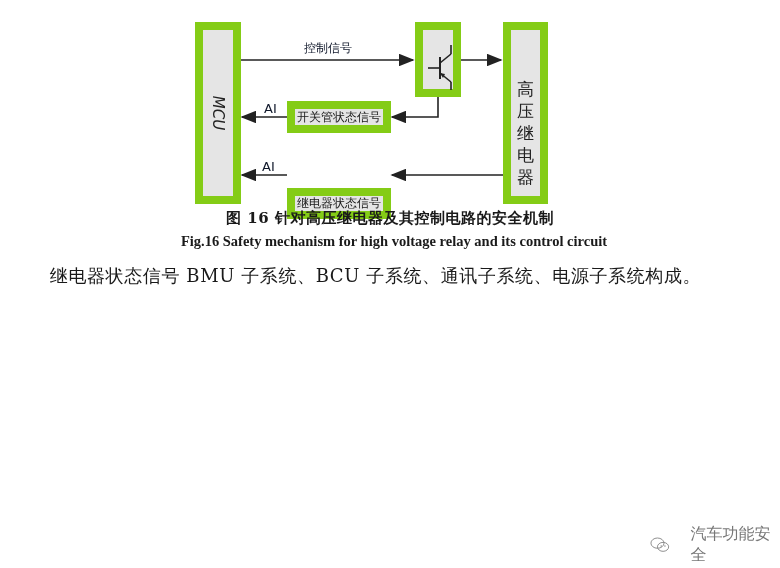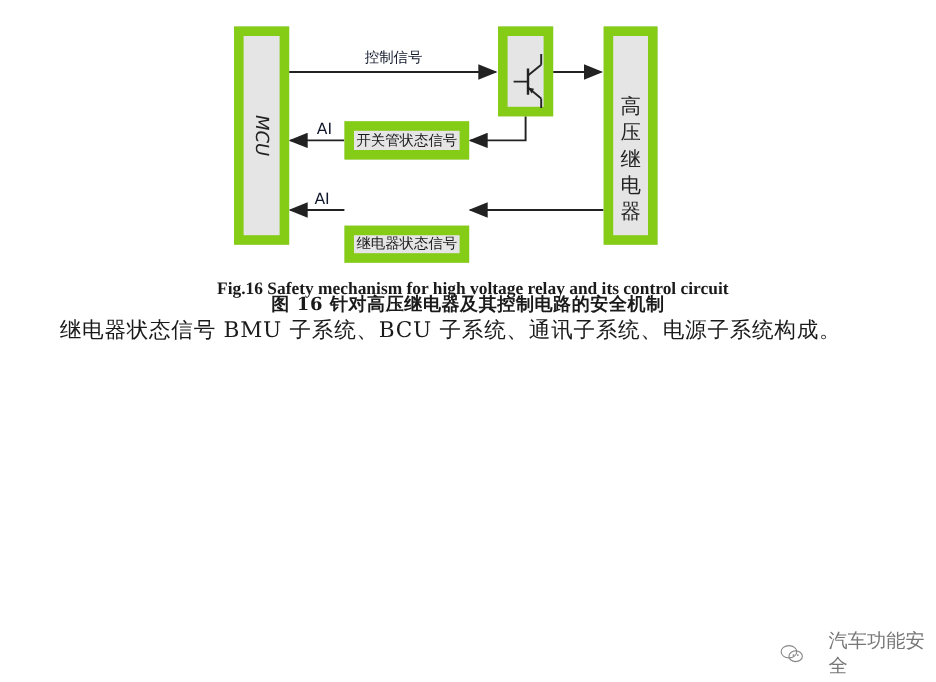--- a/index.html
+++ b/index.html
@@ -17,21 +17,21 @@
   .relay-text {
     position: absolute; left: 0; right: 0; top: 48px; text-align: center;
     font-family: "DejaVu Sans", "Liberation Sans", sans-serif; font-size: 17px; line-height: 22px; color: #222;
     word-break: break-all; width: 18px; margin: 0 auto;
   }
   .sig-box { font-size: 12px; display: flex; align-items: center; justify-content: center; font-family: "DejaVu Sans", "Liberation Sans", sans-serif; }
   .ai { font-size: 13px; }
   svg.lines { position: absolute; left: 0; top: 0; }
   .caption-cn {
     position: absolute; top: 209px; left: 0; width: 780px; text-align: center;
-    font-size: 15px; font-weight: bold; font-family: "DejaVu Serif", serif; letter-spacing: 0.5px; margin-top: 35px;
+    font-size: 15px; font-weight: bold; font-family: "DejaVu Serif", serif; letter-spacing: 0.5px;
   }
   .caption-en {
     position: absolute; top: 233px; left: 4px; width: 780px; text-align: center;
     font-size: 14.5px; font-weight: bold; font-family: "Liberation Serif", serif;
   }
   .body-text {
     position: absolute; left: 12px; top: 259px; width: 736px;
     font-family: "DejaVu Serif", "Liberation Serif", serif; font-size: 18px; line-height: 33px;
     text-align: justify; letter-spacing: 0.6px;
   }

